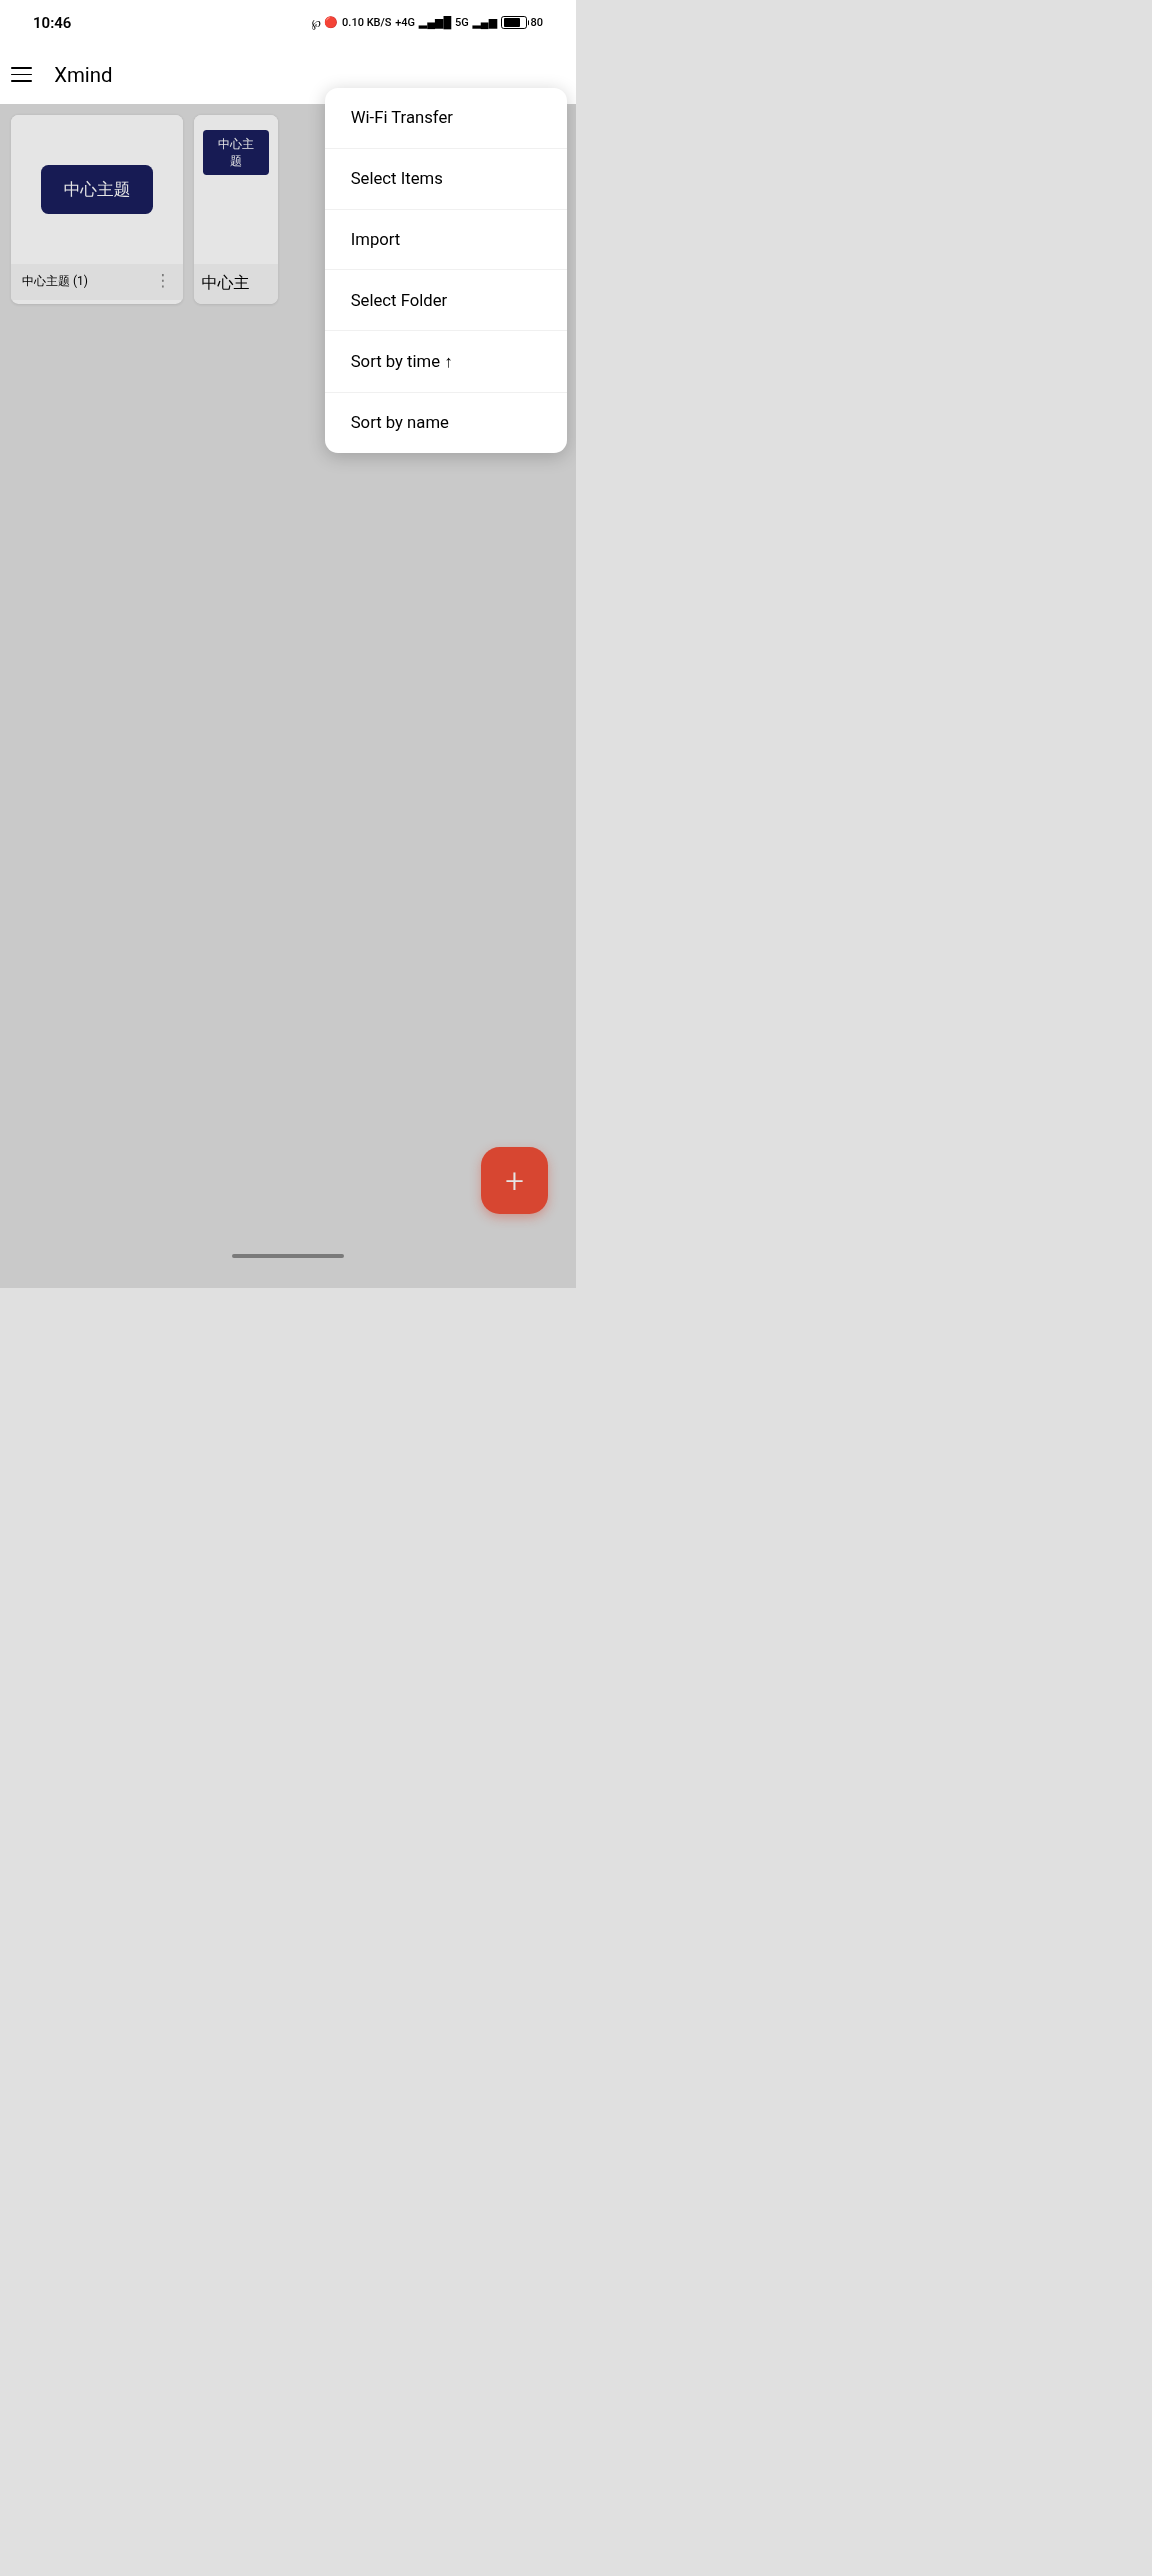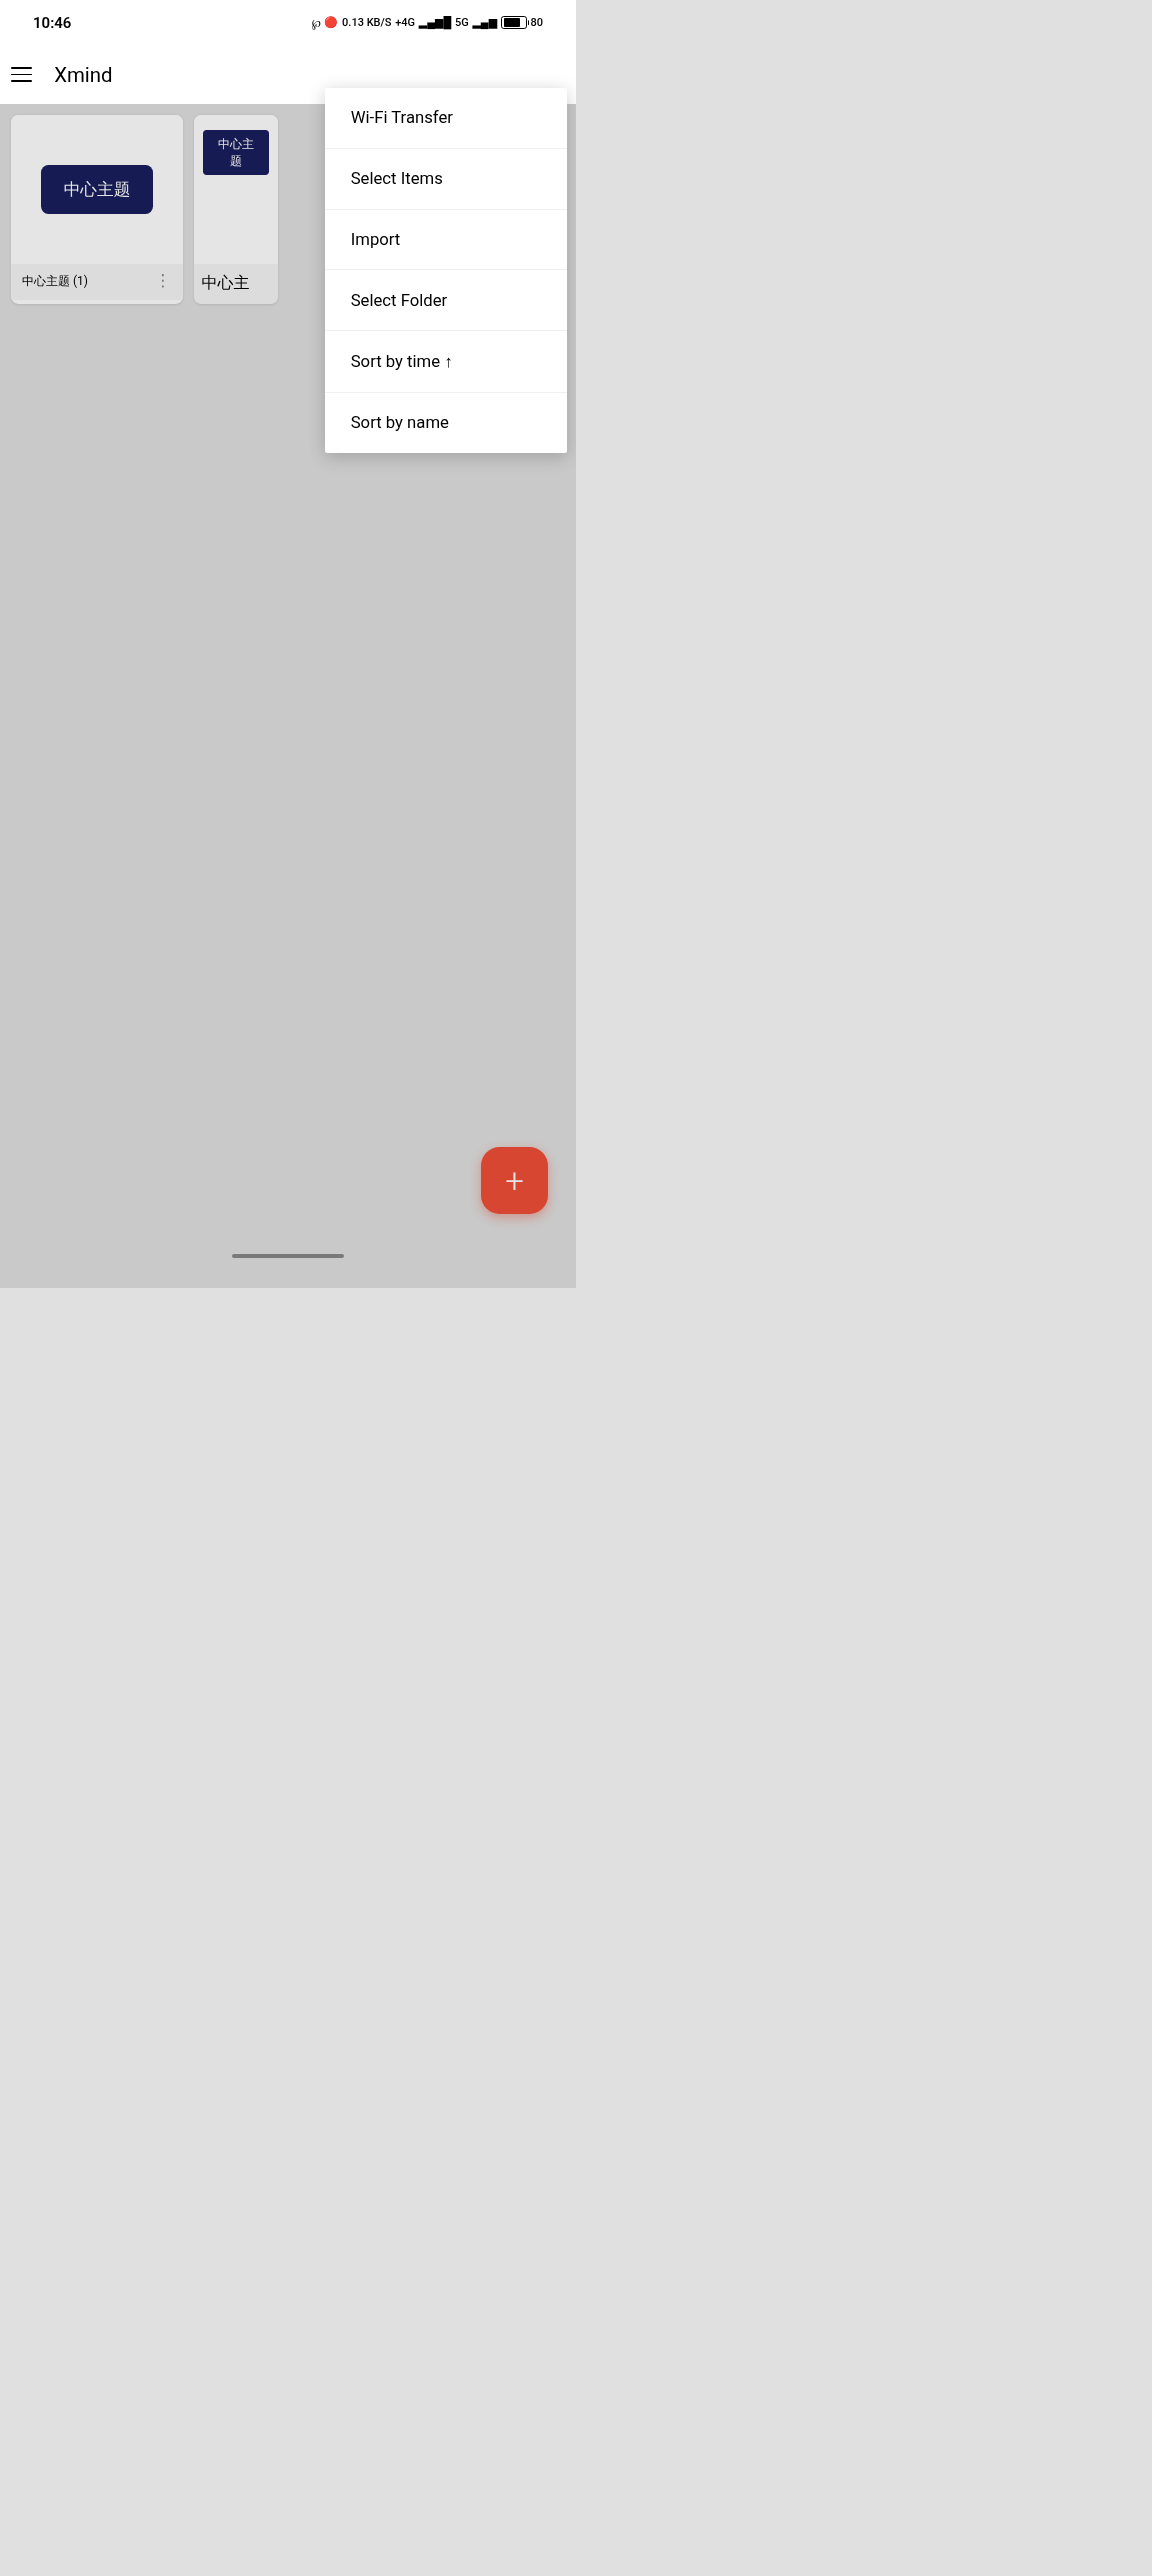--- a/index.html
+++ b/index.html
@@ -214,21 +214,21 @@
       text-overflow: ellipsis;
     }
 
     
     .dropdown-menu {
       position: absolute;
       top: 88px;
       right: 9.3px;
       width: 242px;
       background: #ffffff;
-      border-radius: 2px;
+      border-radius: 13px;
       box-shadow: 0 3.7px 18.6px rgba(0,0,0,0.2);
       z-index: 100;
       overflow: hidden;
       margin-left: 36px;
     }
 
     .dropdown-item {
       padding: 20.4px 26px;
       font-size: 16.7px;
       color: #000;
@@ -300,21 +300,21 @@
     }
   </style>
 </head>
 <body>
 
 <div class="status-bar">
   <span class="status-time">10:46</span>
   <div class="status-icons">
     <span>℘</span>
     <span>🔴</span>
-    <span>0.13
+    <span>0.10
 KB/S</span>
     <span>+4G</span>
     <span>▂▄▆█</span>
     <span>5G</span>
     <span>▂▄▆</span>
     <div class="battery">
       <div class="battery-inner"></div>
     </div>
     <span>80</span>
   </div>

